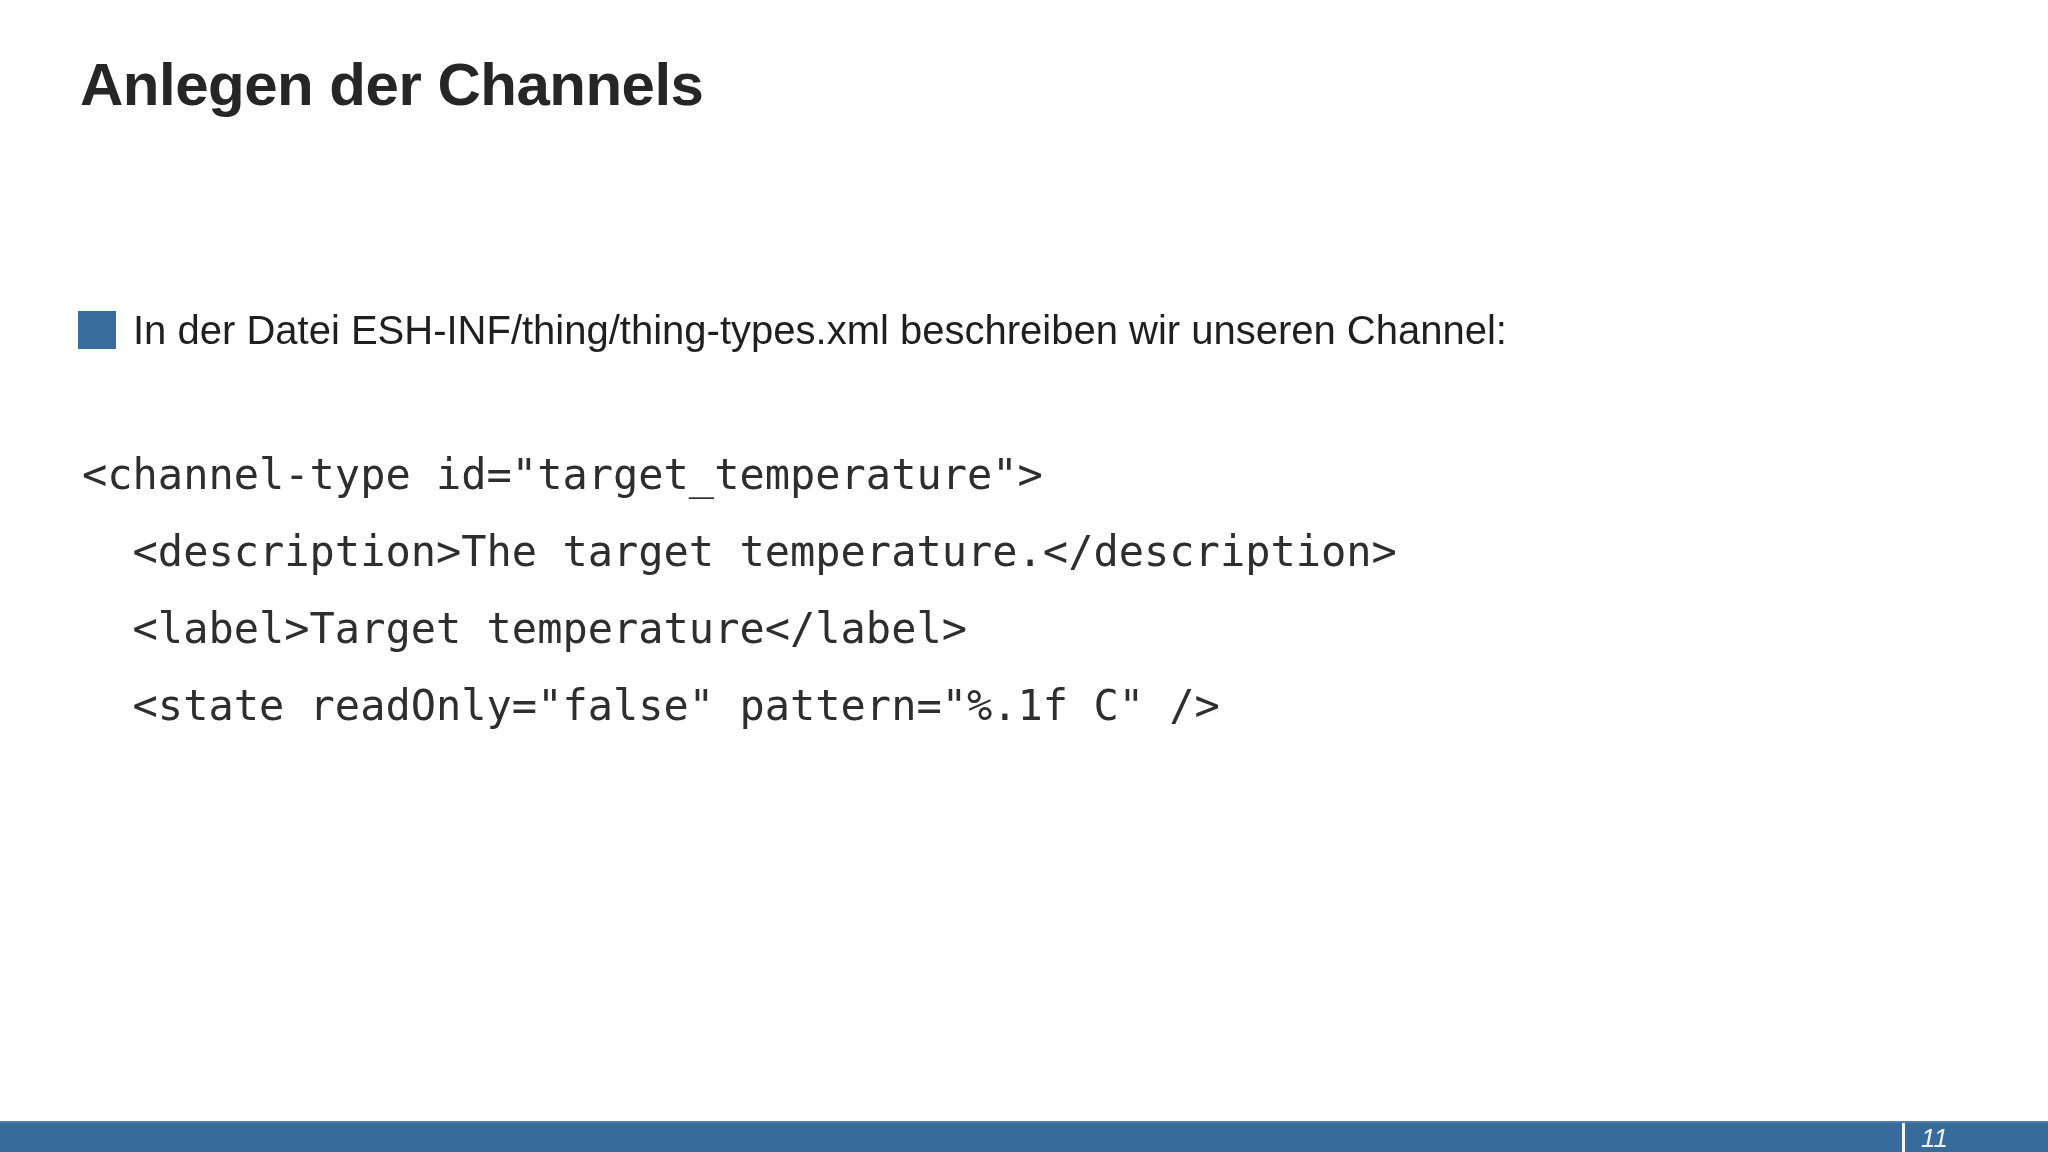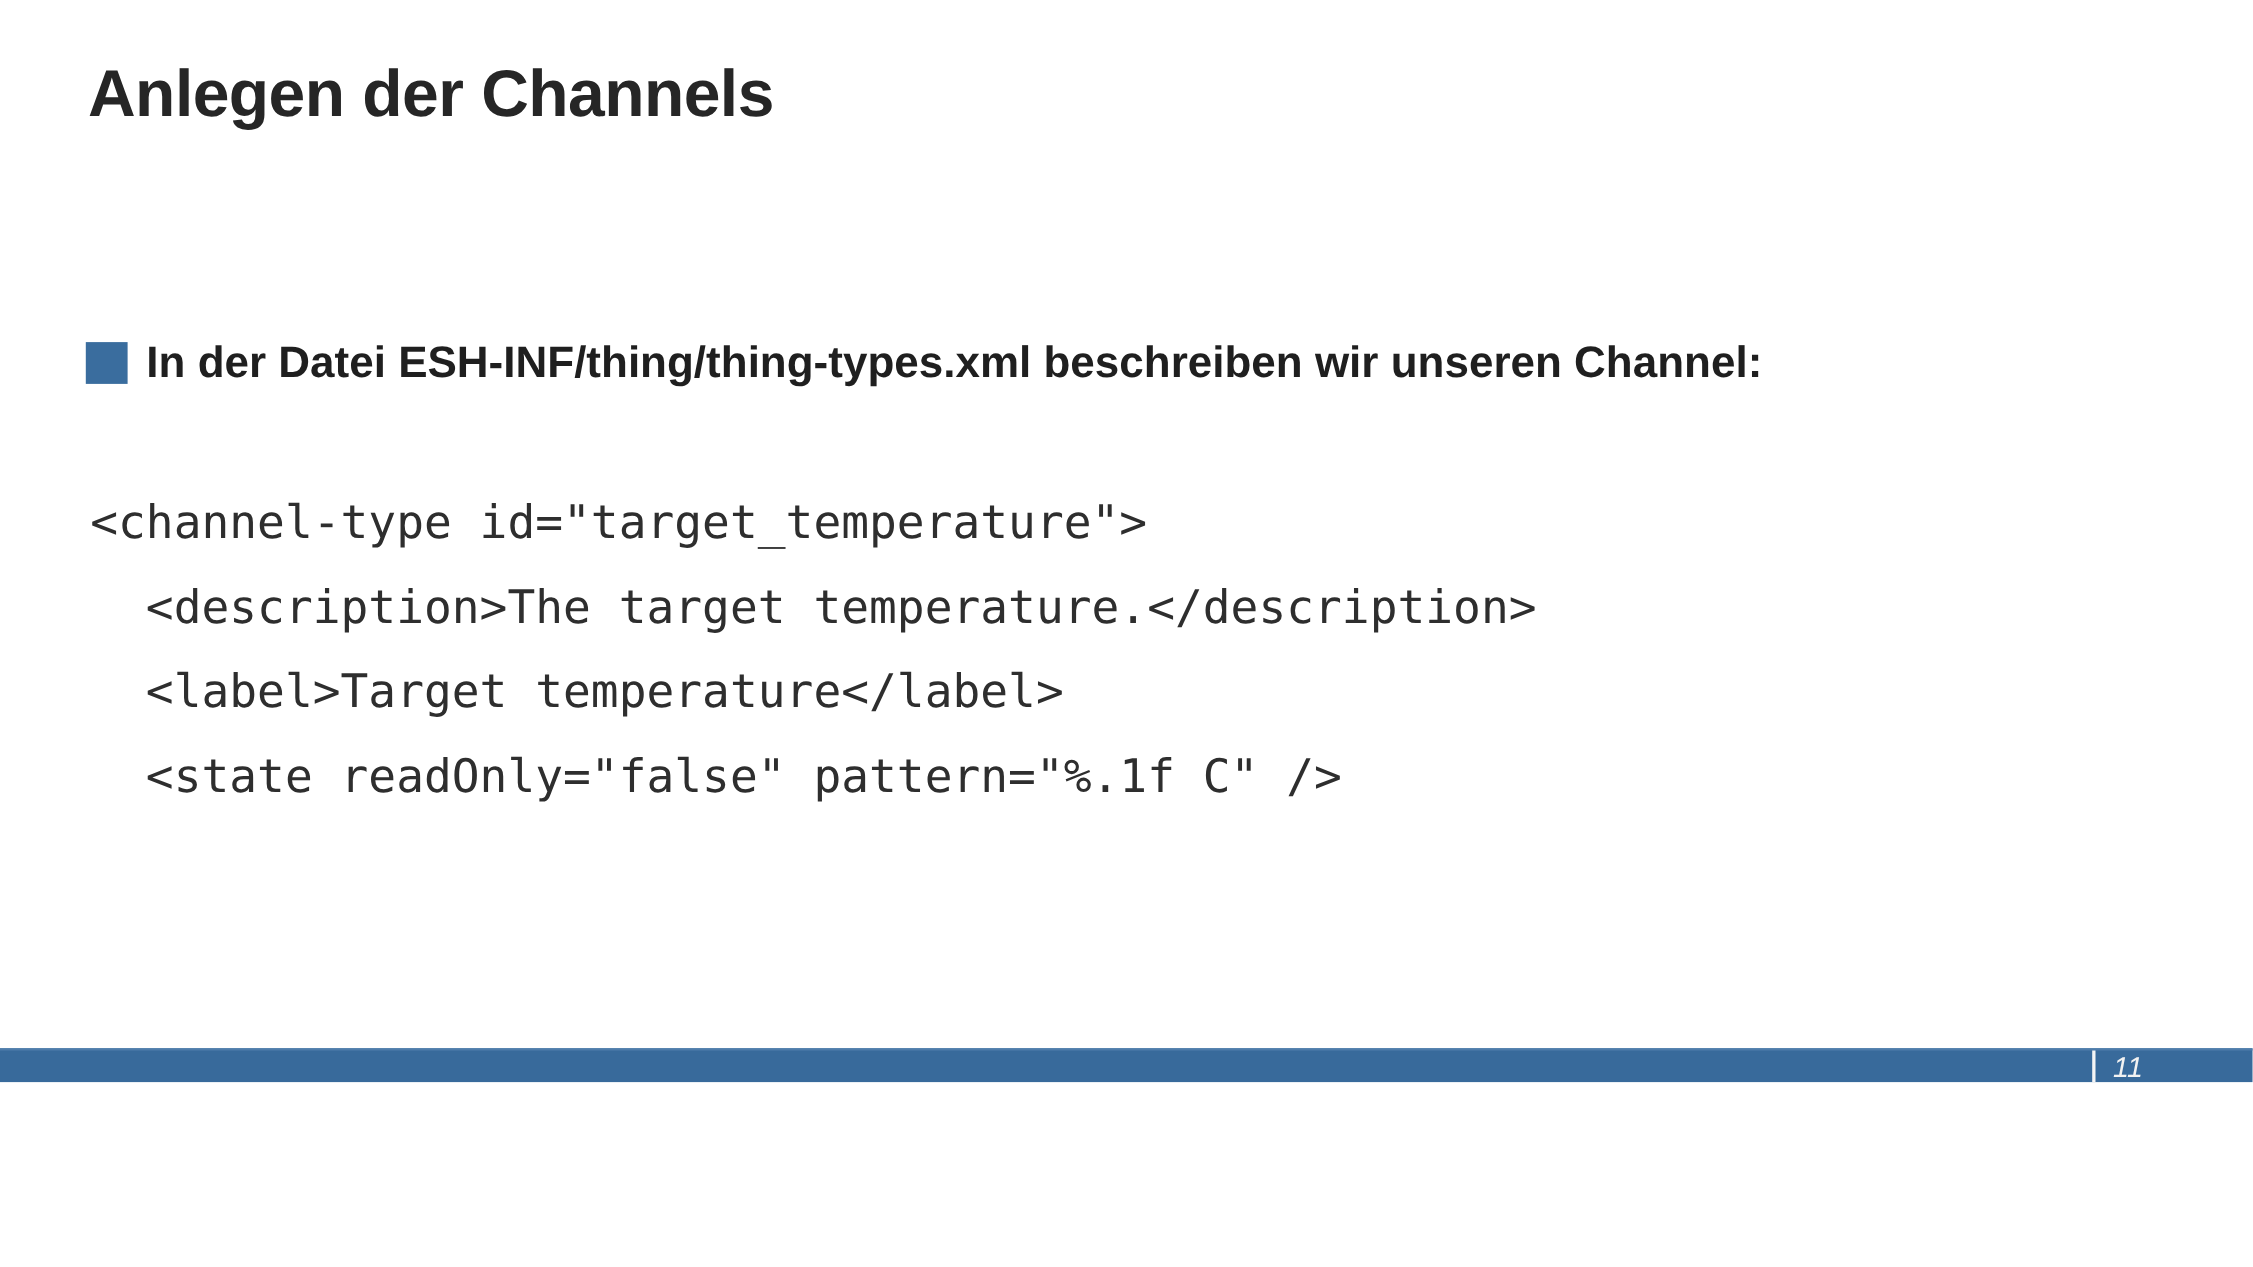--- a/index.html
+++ b/index.html
@@ -3,21 +3,21 @@
 <meta charset="utf-8">
 <style>
   html, body {
     margin: 0;
     padding: 0;
     background: #ffffff;
   }
   .slide {
     position: relative;
     width: 2048px;
-    height: 984px;
+    height: 1152px;
     background: #ffffff;
     overflow: hidden;
     font-family: "Liberation Sans", sans-serif;
   }
   .slide-title {
     position: absolute;
     left: 80px;
     top: 52px;
     margin: 0;
     font-size: 60px;
@@ -26,21 +26,20 @@
     color: var(--title-text, #262626);
     letter-spacing: -0.5px;
   }
   .bullet-row {
     position: absolute;
     left: 78px;
     top: 306px;
     display: flex;
     align-items: center;
     height: 48px;
-    font-weight: bold;
   }
   .bullet-marker {
     width: 38px;
     height: 38px;
     background: var(--accent, #3a6d9e);
     flex: 0 0 auto;
     margin-right: 17px;
   }
   .bullet-text {
     font-size: 40px;

